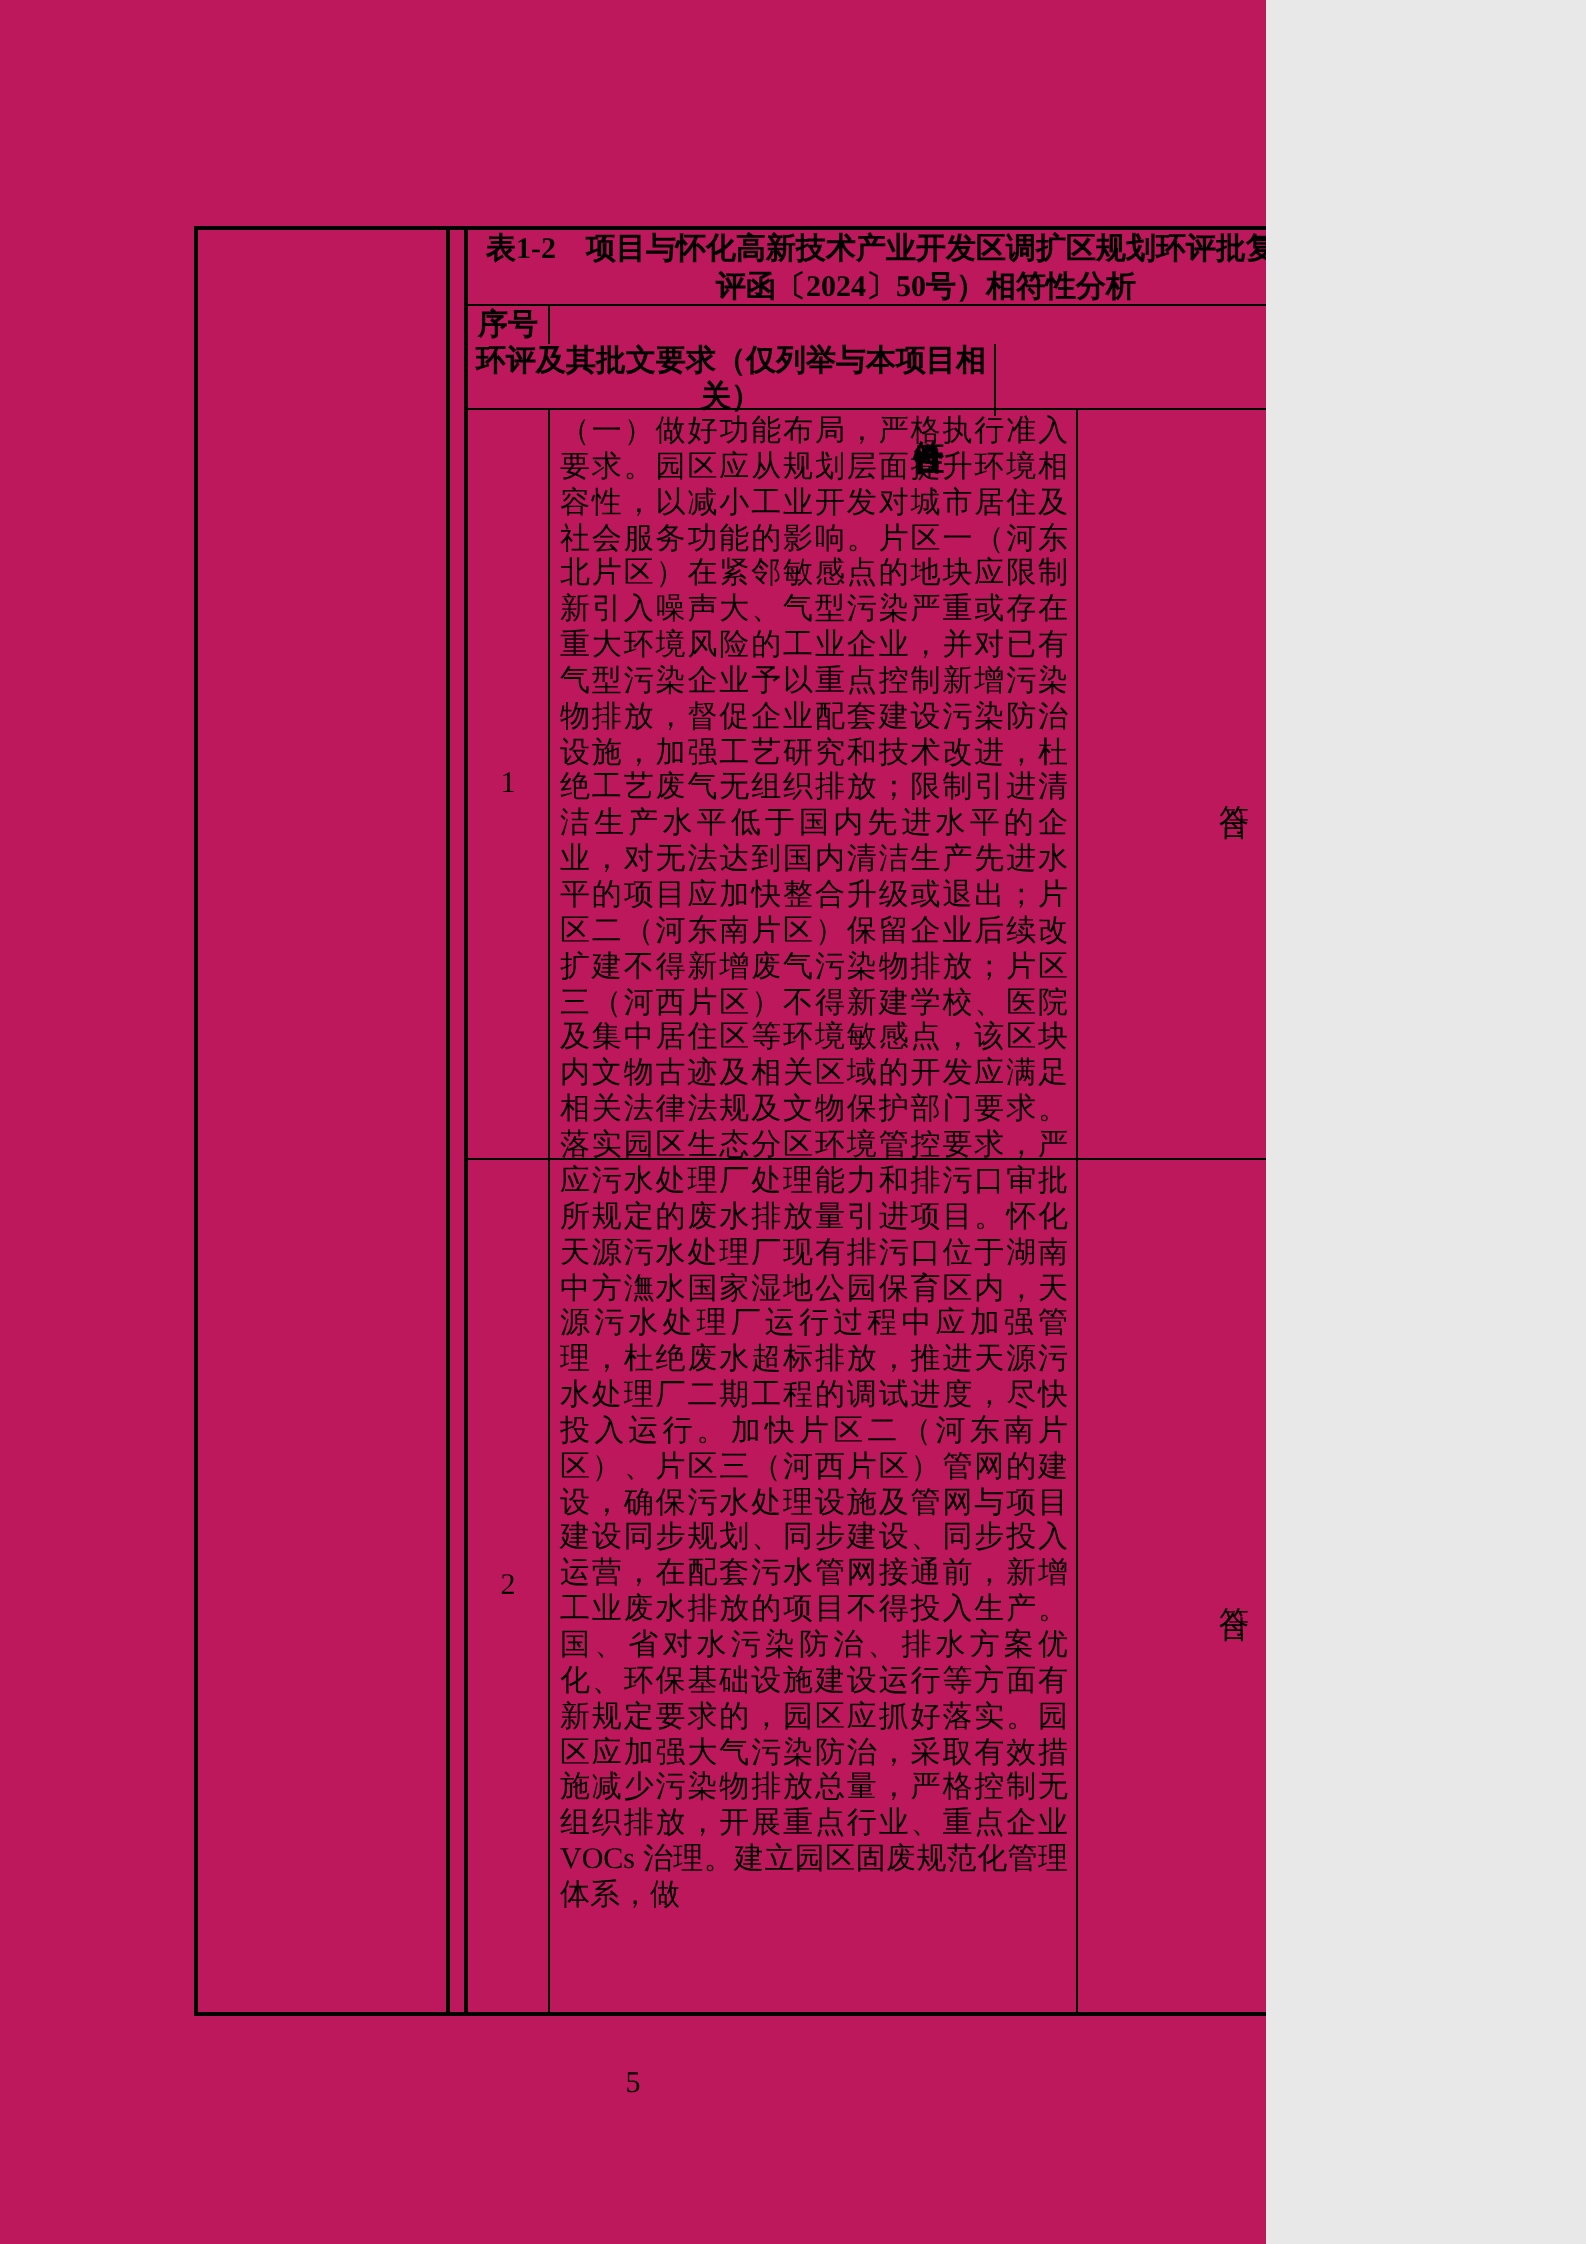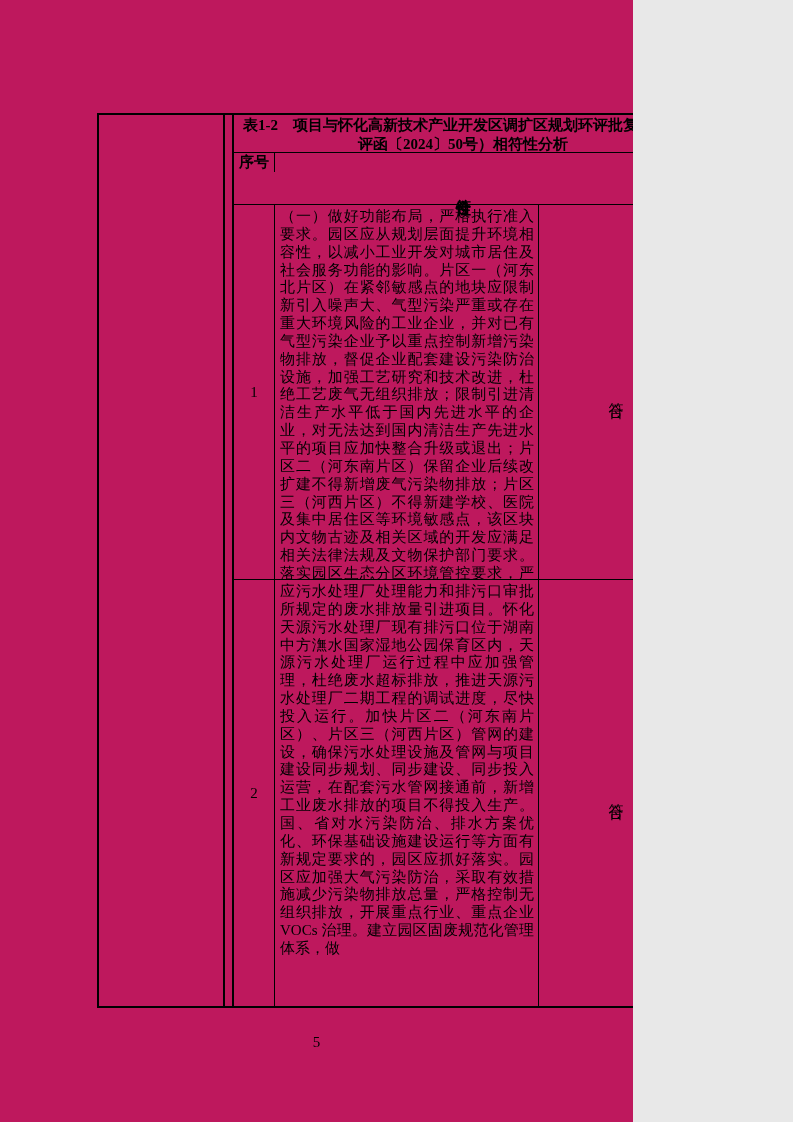--- a/index.html
+++ b/index.html
@@ -110,20 +110,21 @@
     <div class="side-cell"></div>
 
     <div class="ctable">
 
       <div class="title-row">表1-2　项目与怀化高新技术产业开发区调扩区规划环评批复（湘环评函〔2024〕50号）相符性分析</div>
 
       <div class="hdr-row">
         <div class="c1">
           <span>序号</span>
         </div>
+        <div class="c2">环评及其批文要求（仅列举与本项目相关）</div>
         <div class="c4">
           <span class="vert" style="font-weight:bold;">符合性</span>
         </div>
       </div>
 
       <div class="trow trow-1">
         <div class="c1">
           <span class="idx">1</span>
         </div>
         <div class="c2 req-cell">

